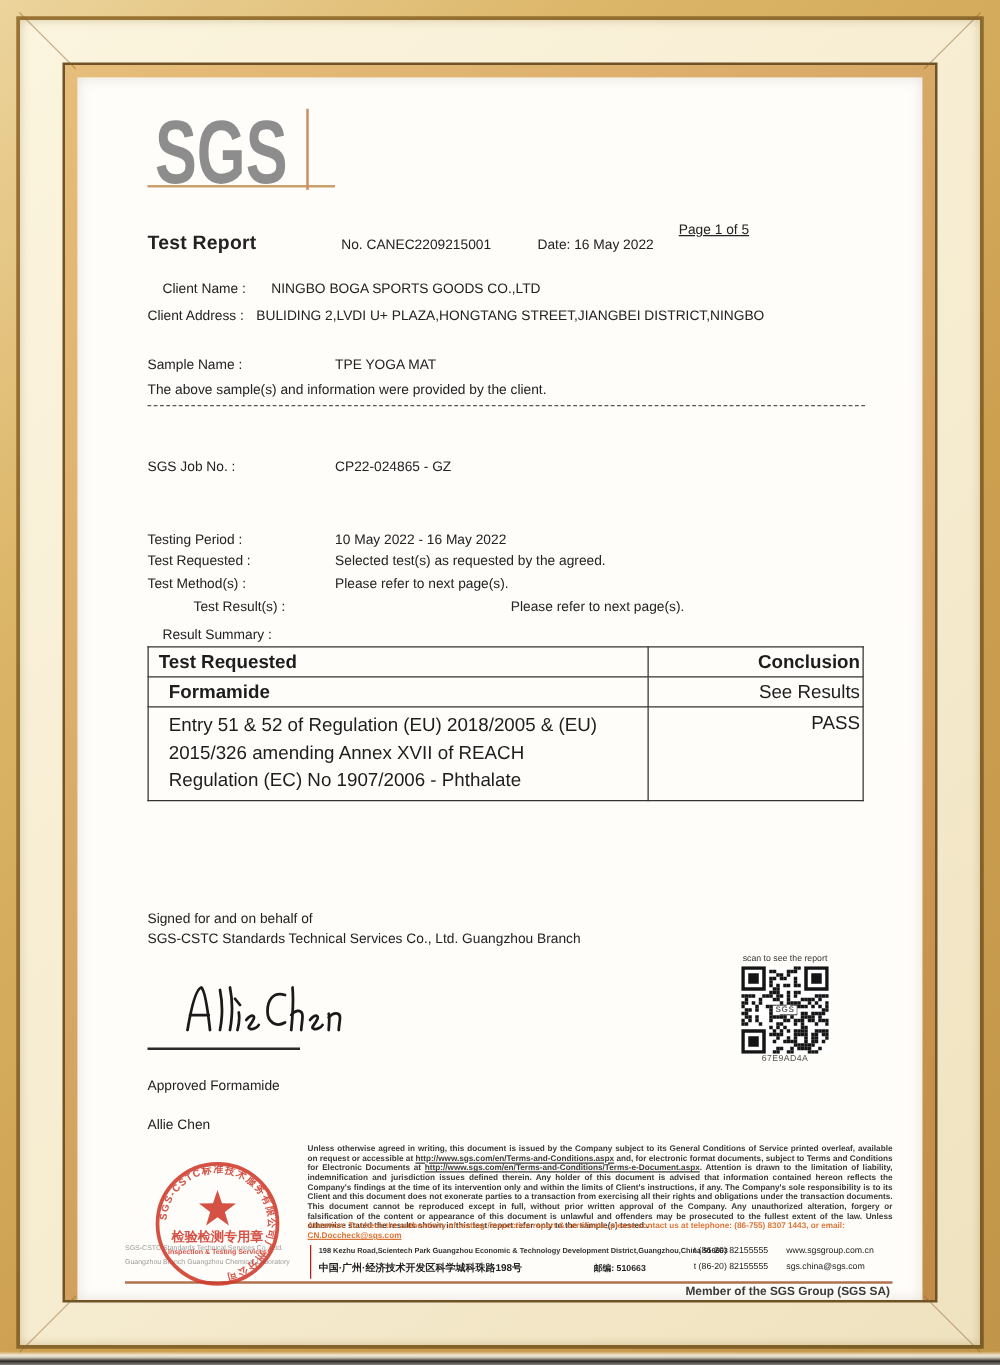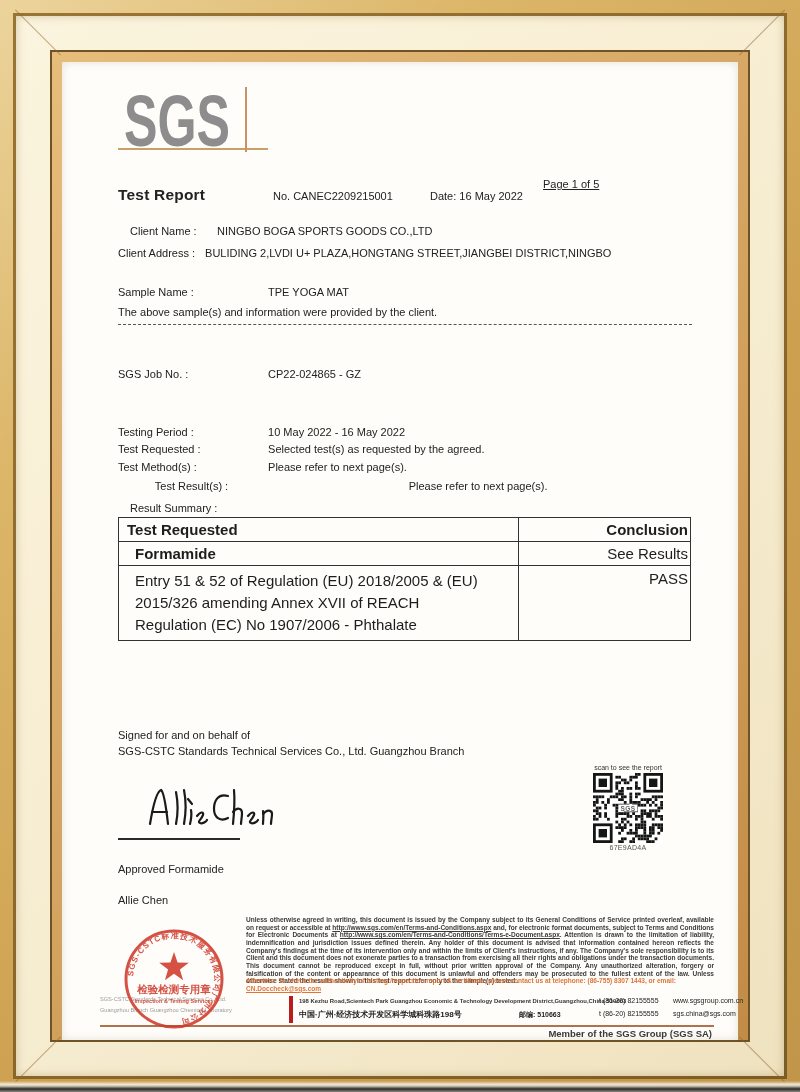--- a/index.html
+++ b/index.html
@@ -55,21 +55,21 @@
   .qrbox{position:relative;width:70px;height:70px;background:#fff;}
   .qrlabel{position:absolute;left:50%;top:50%;transform:translate(-50%,-50%);background:#fff;padding:0 2px;font-size:6.5px;font-weight:bold;color:#666;letter-spacing:.5px;}
   .qrid{font-size:7px;color:#555;margin-top:1px;letter-spacing:.3px;}
 
   
   .legal{position:absolute;left:184px;top:854px;width:468px;font-size:6.55px;line-height:1.17;
     text-align:justify;color:#3b3b3b;font-weight:bold;letter-spacing:0;}
   .legal u{text-decoration:underline;}
   .attn{position:absolute;left:184px;top:915px;width:468px;font-size:6.55px;line-height:1.2;color:#de7538;font-weight:bold;}
   .attn u{text-decoration:underline;}
-  .addr{position:absolute;left:186px;top:934px;width:466px;height:27px;border-left:4px solid #b91c1c;margin-left:41px;}
+  .addr{position:absolute;left:186px;top:934px;width:466px;height:27px;border-left:1px solid #b91c1c;}
   .addr span{position:absolute;white-space:nowrap;}
   .a-en{left:6px;top:2px;font-size:5.9px;font-weight:bold;color:#333;}
   .a-cn{left:6px;top:13px;font-size:8px;font-weight:bold;color:#222;}
   .a-postal{left:226px;top:14px;font-size:7px;font-weight:bold;color:#222;}
   .a-tel1{left:306px;top:1px;font-size:7px;color:#222;}
   .a-tel2{left:306px;top:14px;font-size:7px;color:#222;}
   .a-web{left:380px;top:1px;font-size:7px;color:#222;}
   .a-mail{left:380px;top:14px;font-size:7px;color:#222;}
   .goldline{position:absolute;left:38px;top:963px;width:614px;height:2px;background:#b0714c;}
   .member{position:absolute;right:26px;top:966px;font-size:9.5px;font-weight:600;color:#3a3a3a;}

